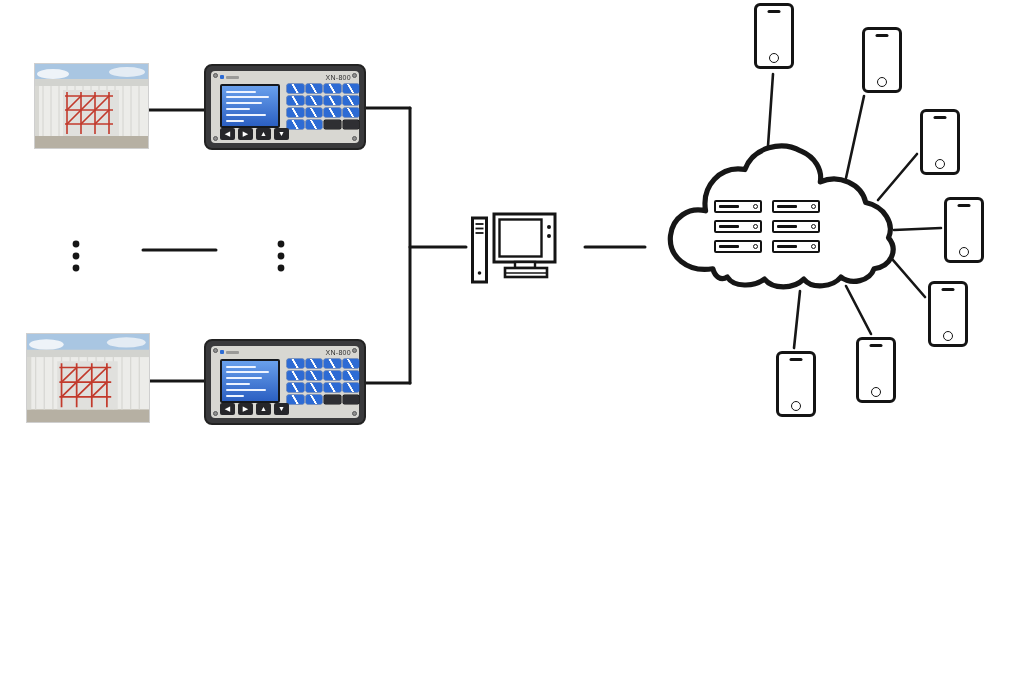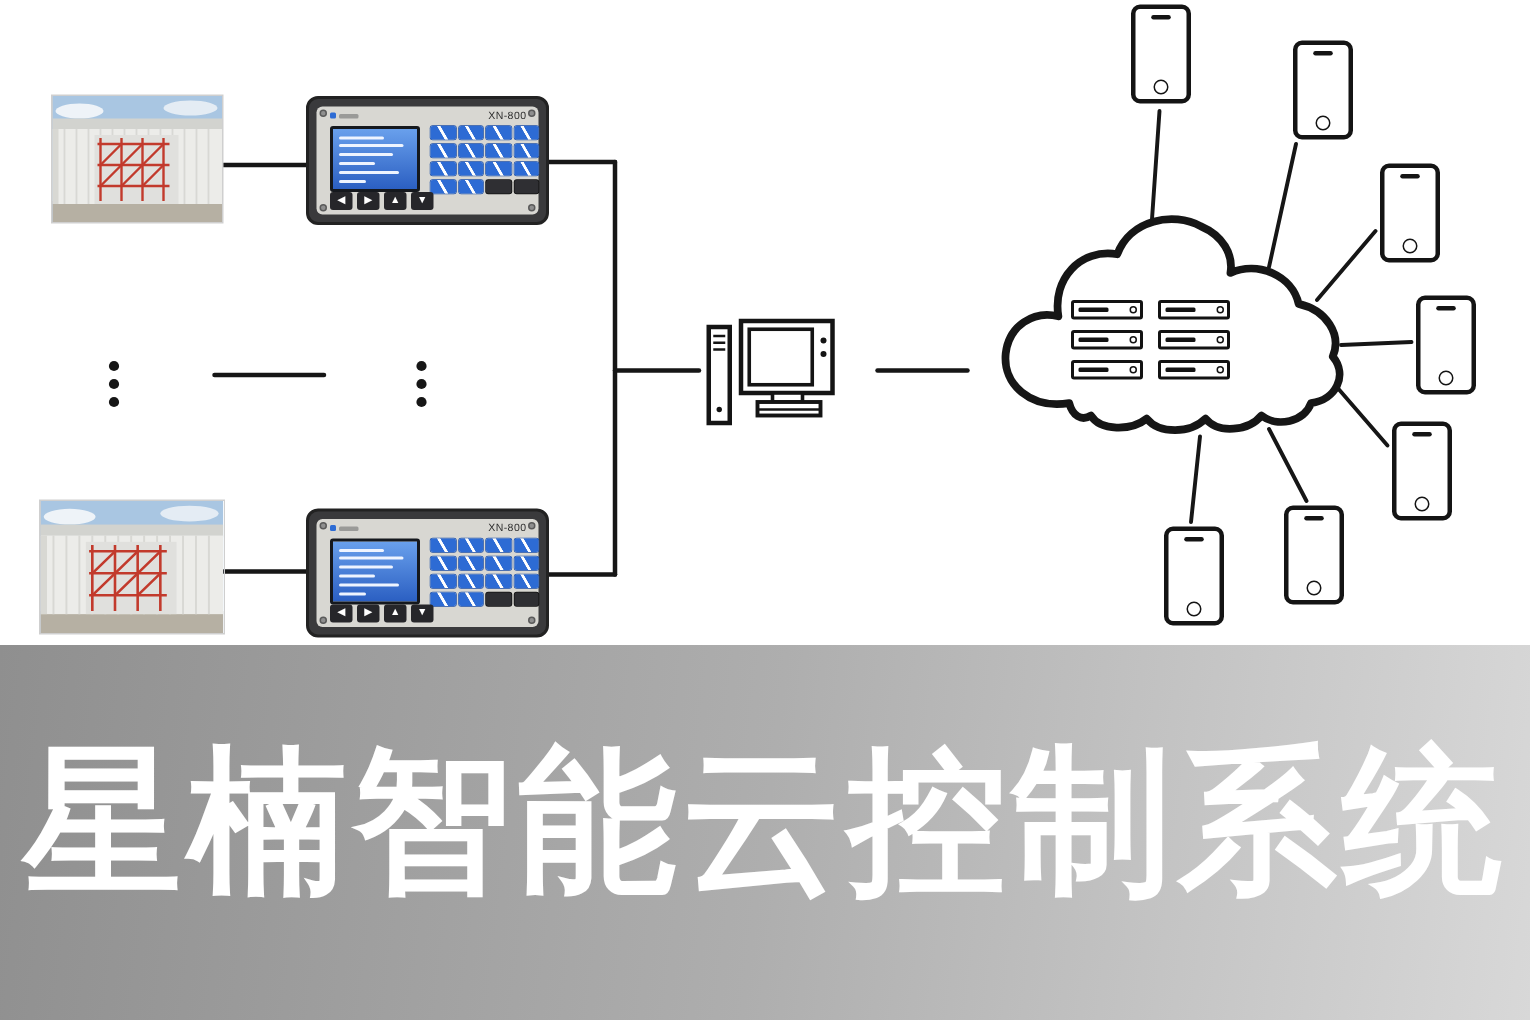--- a/index.html
+++ b/index.html
@@ -339,17 +339,14 @@
   </div>
 
   <div class="phone" style="left:754px;top:3px"></div>
   <div class="phone" style="left:862px;top:27px"></div>
   <div class="phone" style="left:920px;top:109px"></div>
   <div class="phone" style="left:944px;top:197px"></div>
   <div class="phone" style="left:928px;top:281px"></div>
   <div class="phone" style="left:856px;top:337px"></div>
   <div class="phone" style="left:776px;top:351px"></div>
 
-  <div class="banner">
-    <h1>星楠智能云控制系统</h1>
-  </div>
 
 </div>
 
 </body></html>

